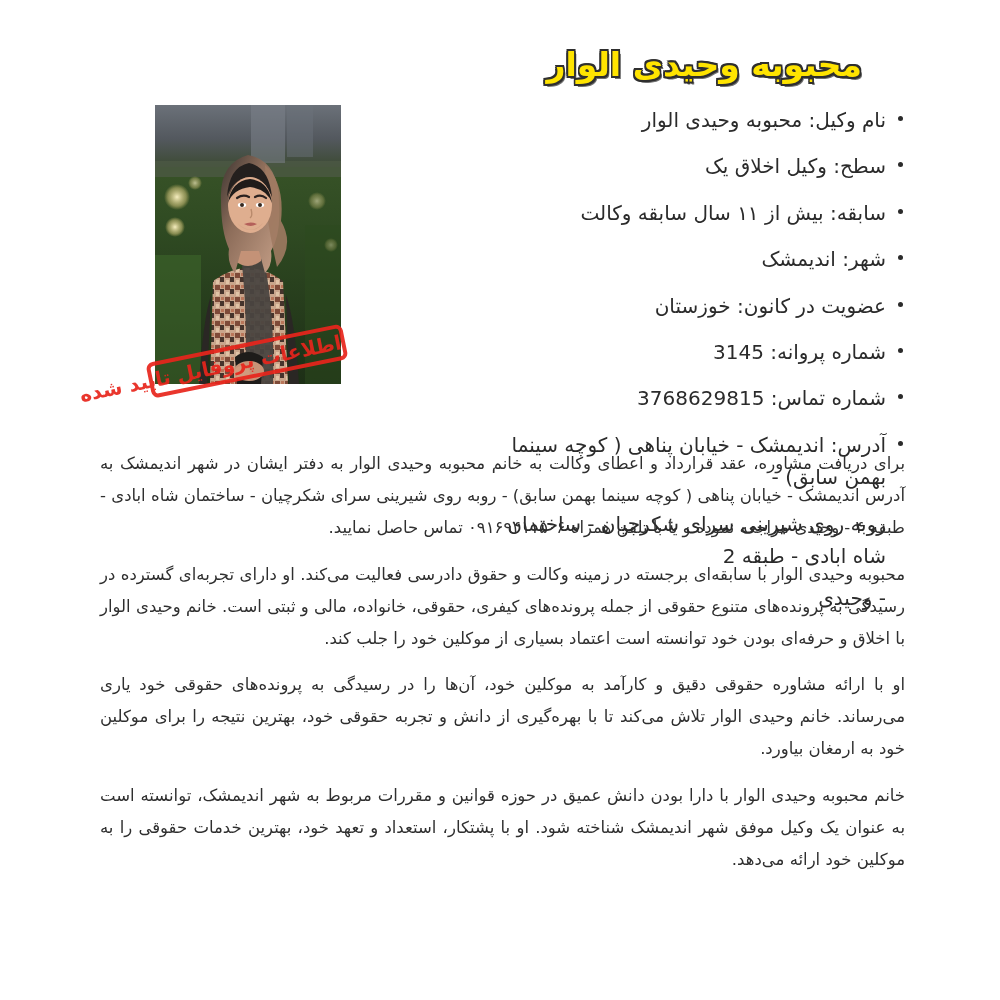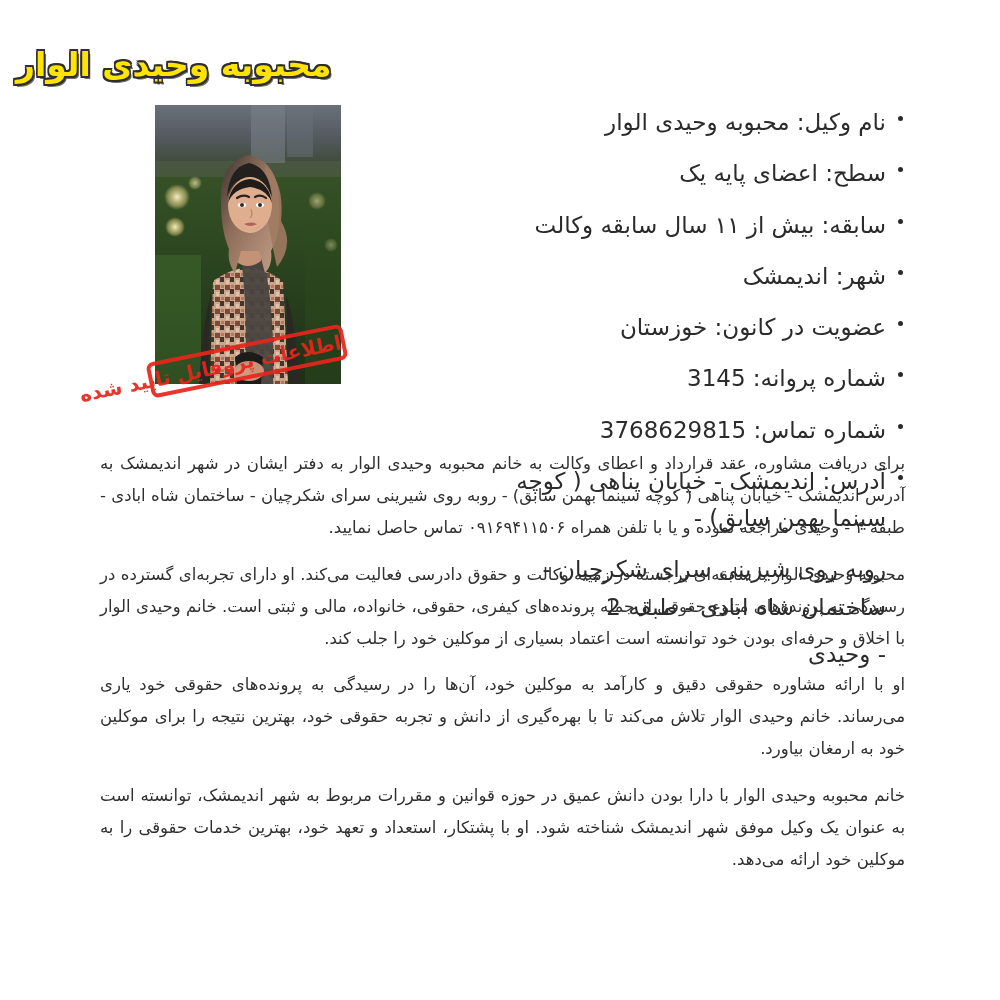--- a/index.html
+++ b/index.html
@@ -22,22 +22,21 @@
     height: 1000px;
     box-sizing: border-box;
   }
 
   
   .title-wrap {
     position: absolute;
     top: 22px;
     left: 0;
     width: 862px;
-    text-align: left;
-    margin-left: 16px;
+    text-align: right;
   }
   .title {
     display: inline-block;
     font-family: "DejaVu Sans", "Liberation Sans", sans-serif;
     font-size: 33px;
     font-weight: bold;
     line-height: 1.25;
     color: #ffe400;
     letter-spacing: 0px;
     text-shadow:
@@ -93,21 +92,21 @@
   .info-list {
     position: absolute;
     right: 95px;
     top: 104px;
     width: 420px;
     list-style: none;
     margin: 0;
     padding: 0;
     text-align: right;
     direction: rtl;
-    font-size: 23px;
+    font-size: 20px;
     line-height: 1.62;
     color: #2b2b2b;
   }
   .info-list li {
     position: relative;
     padding-right: 19px;
     margin-bottom: 14px;
   }
   .info-list li::before {
     content: "";
@@ -235,21 +234,21 @@
 
         <ellipse cx="94" cy="266" rx="15" ry="10" fill="#c79377"></ellipse>
         <ellipse cx="87" cy="268" rx="8" ry="7" fill="#d09b7e"></ellipse>
       </svg>
     </div>
     <div class="stamp">اطلاعات پروفایل تایید شده</div>
   </div>
 
   <ul class="info-list">
     <li>نام وکیل: محبوبه وحیدی الوار</li>
-    <li>سطح: اعضای پایه یک</li>
+    <li>سطح: وکیل اخلاق یک</li>
     <li>سابقه: بیش از ۱۱ سال سابقه وکالت</li>
     <li>شهر: اندیمشک</li>
     <li>عضویت در کانون: خوزستان</li>
     <li>شماره پروانه: 3145</li>
     <li>شماره تماس: 3768629815</li>
     <li>آدرس: اندیمشک - خیابان پناهی ( کوچه سینما بهمن سابق) -</li>
     <li class="no-bullet">روبه روی شیرینی سرای شکرچیان - ساختمان شاه ابادی - طبقه 2</li>
     <li class="no-bullet">- وحیدی</li>
   </ul>
 

